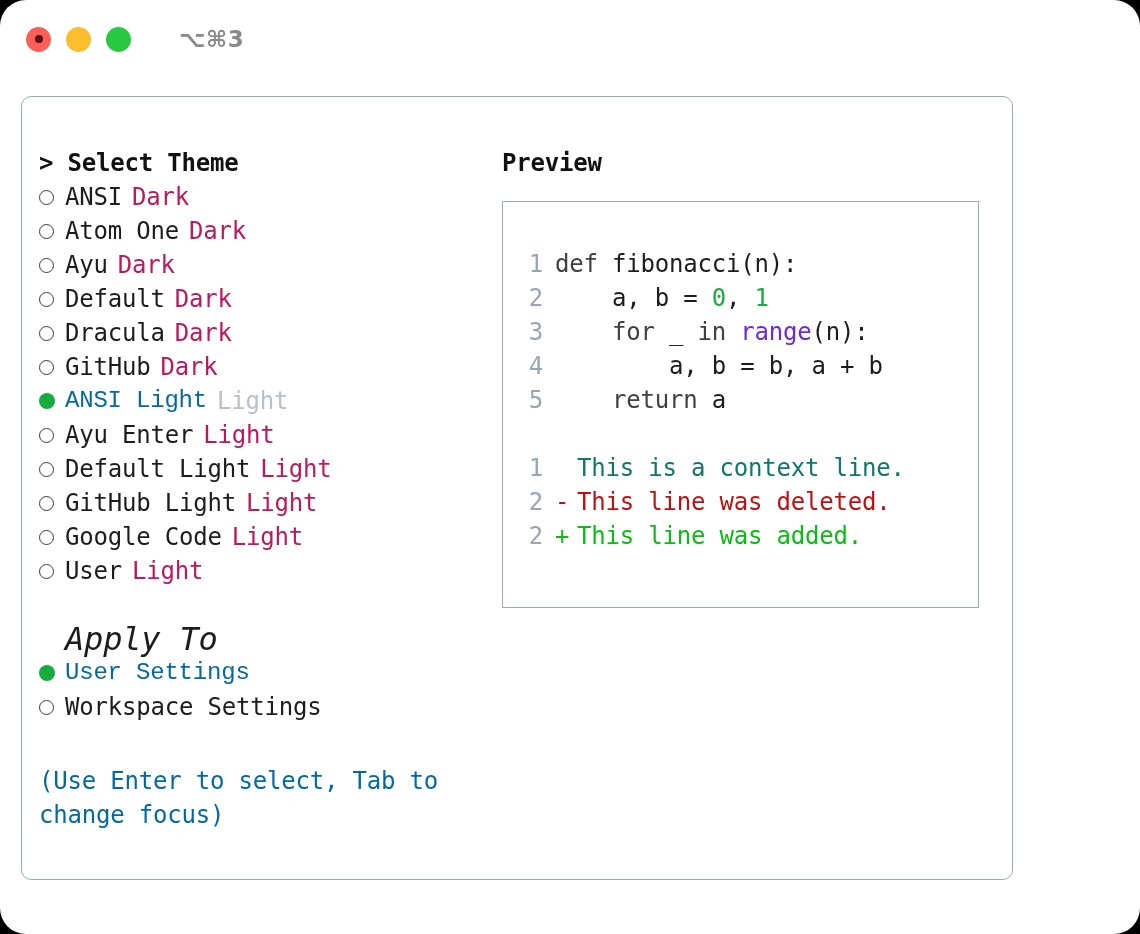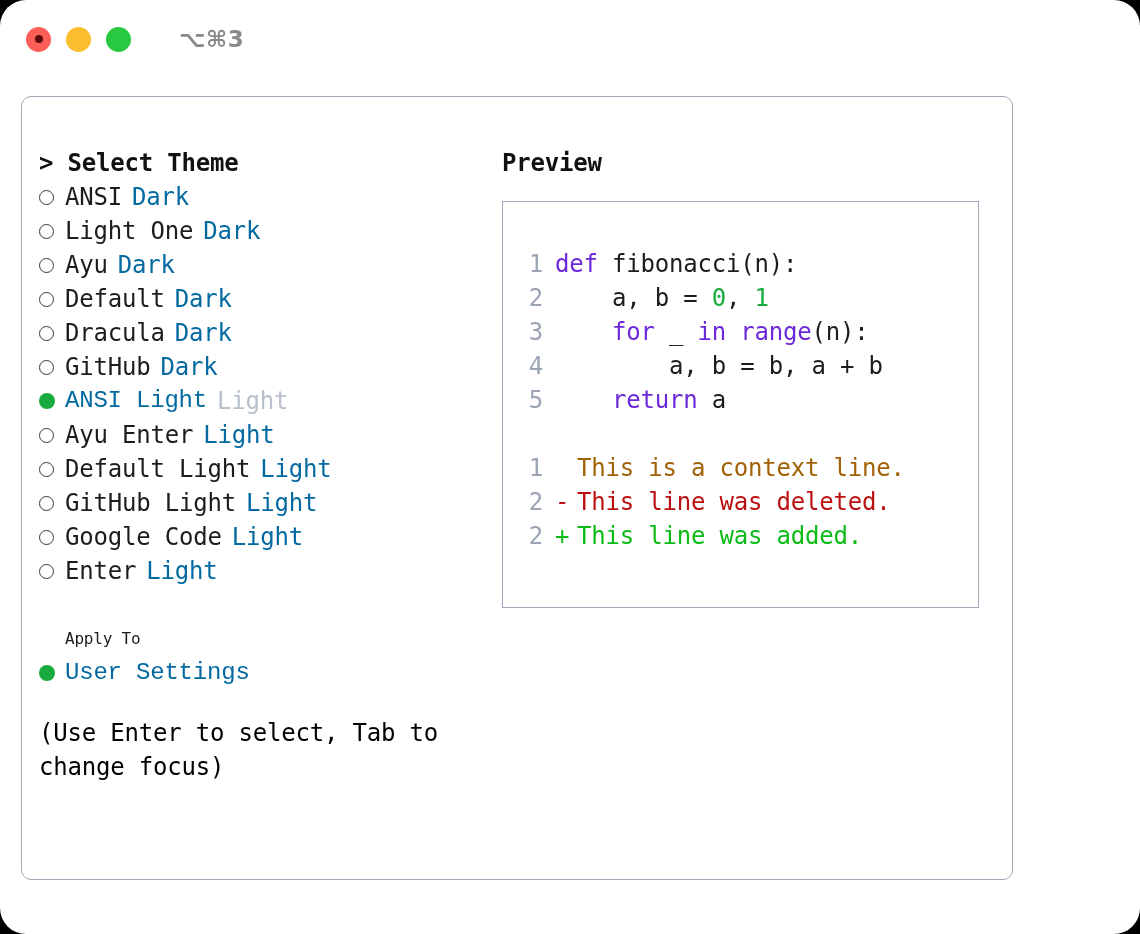--- a/index.html
+++ b/index.html
@@ -133,40 +133,41 @@
     display: block;
   }
   .dot-filled {
     width: 16px;
     height: 16px;
     border-radius: 50%;
     background: #18ac3f;
     display: block;
   }
   .row .label   { color: #1c1c1c; }
-  .row .badge   { color: #0369a1; margin-left: 10px; }
+  .row .badge   { color: #be185d; margin-left: 10px; }
   .row.selected .label { color: #0369a1; font-family: Liberation Mono, monospace; }
   .row.selected .badge { color: #b9c0cb; }
 
   .section-gap { height: 34px; }
   .section-head {
     height: 34px;
     line-height: 34px;
-    font-size: 16px;
+    font-size: 32px;
     color: #1c1c1c;
     padding-left: 26px;
     white-space: pre;
     letter-spacing: -0.2px;
+    font-style: italic;
   }
 
   .hint {
-    margin-top: 26px;
-    font-size: 24px;
-    line-height: 34px;
-    color: #000000;
+    margin-top: 40px;
+    font-size: 24px;
+    line-height: 34px;
+    color: #0369a1;
     letter-spacing: -0.2px;
     max-width: 400px;
   }
 
   
   .preview-head {
     font-size: 24px;
     color: #111111;
     font-weight: 700;
     letter-spacing: -0.2px;
@@ -198,25 +199,25 @@
     text-align: right;
     margin-right: 12px;
   }
   .code-blank { height: 34px; }
   .mark {
     width: 22px;
     flex: 0 0 22px;
     text-align: left;
     white-space: pre;
   }
-  .kw  { color: #6d28d9; margin-top: 40px; }
+  .kw  { color: #404040; margin-top: 40px; }
   .fn  { color: #6d28d9; }
   .num { color: #18ac3f; }
   .pl  { color: #1c1c1c; text-align: center; }
-  .ctx { color: #a16207; text-align: center; }
+  .ctx { color: #0f766e; text-align: center; }
   .del { color: #bb1111; }
   .add { color: #0bbb16; }
 </style>
 </head>
 <body>
 
 <div class="screen">
 
   <div class="titlebar">
     <div class="lights">
@@ -229,37 +230,38 @@
     <div class="shortcut">⌥⌘3</div>
   </div>
 
   <div class="window">
     <div class="cols">
 
       <div class="col-left">
         <div class="list-head">&gt; Select Theme</div>
         <div id="theme-list">
             <div class="row"><span class="bullet"><span class="dot-hollow"></span></span><span class="label">ANSI</span><span class="badge">Dark</span></div>
-            <div class="row"><span class="bullet"><span class="dot-hollow"></span></span><span class="label">Light One</span><span class="badge">Dark</span></div>
+            <div class="row"><span class="bullet"><span class="dot-hollow"></span></span><span class="label">Atom One</span><span class="badge">Dark</span></div>
             <div class="row"><span class="bullet"><span class="dot-hollow"></span></span><span class="label">Ayu</span><span class="badge">Dark</span></div>
             <div class="row"><span class="bullet"><span class="dot-hollow"></span></span><span class="label">Default</span><span class="badge">Dark</span></div>
             <div class="row"><span class="bullet"><span class="dot-hollow"></span></span><span class="label">Dracula</span><span class="badge">Dark</span></div>
             <div class="row"><span class="bullet"><span class="dot-hollow"></span></span><span class="label">GitHub</span><span class="badge">Dark</span></div>
             <div class="row selected"><span class="bullet"><span class="dot-filled"></span></span><span class="label">ANSI Light</span><span class="badge">Light</span></div>
             <div class="row"><span class="bullet"><span class="dot-hollow"></span></span><span class="label">Ayu Enter</span><span class="badge">Light</span></div>
             <div class="row"><span class="bullet"><span class="dot-hollow"></span></span><span class="label">Default Light</span><span class="badge">Light</span></div>
             <div class="row"><span class="bullet"><span class="dot-hollow"></span></span><span class="label">GitHub Light</span><span class="badge">Light</span></div>
             <div class="row"><span class="bullet"><span class="dot-hollow"></span></span><span class="label">Google Code</span><span class="badge">Light</span></div>
-            <div class="row"><span class="bullet"><span class="dot-hollow"></span></span><span class="label">Enter</span><span class="badge">Light</span></div>
+            <div class="row"><span class="bullet"><span class="dot-hollow"></span></span><span class="label">User</span><span class="badge">Light</span></div>
           </div>
 
         <div class="section-gap"></div>
         <div class="section-head">Apply To</div>
         <div id="apply-list">
             <div class="row selected"><span class="bullet"><span class="dot-filled"></span></span><span class="label">User Settings</span></div>
+            <div class="row"><span class="bullet"><span class="dot-hollow"></span></span><span class="label">Workspace Settings</span></div>
           </div>
 
         <div class="hint">(Use Enter to select, Tab to change focus)</div>
       </div>
 
       <div class="col-right">
         <div class="preview-head">Preview</div>
         <div class="preview-box">
           <div id="code-block">
               <div class="code-line"><span class="ln">1</span><span><span class="kw">def </span><span class="pl">fibonacci(n):</span></span></div>

